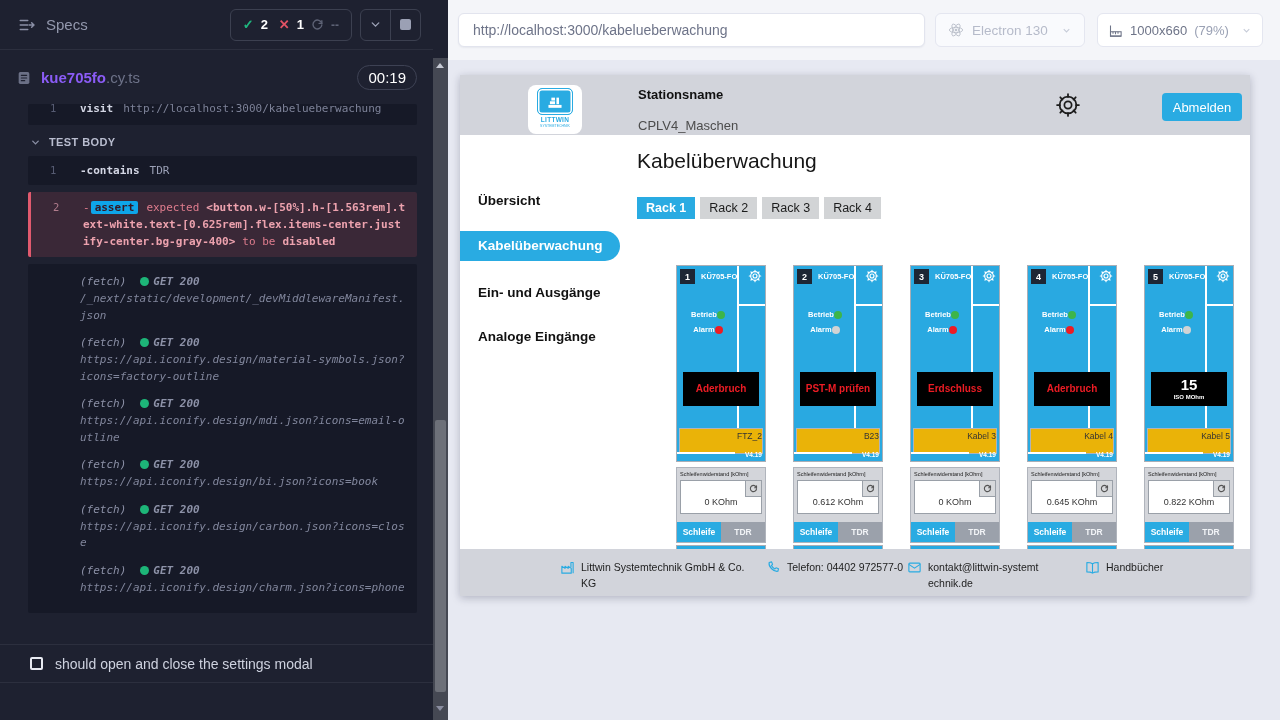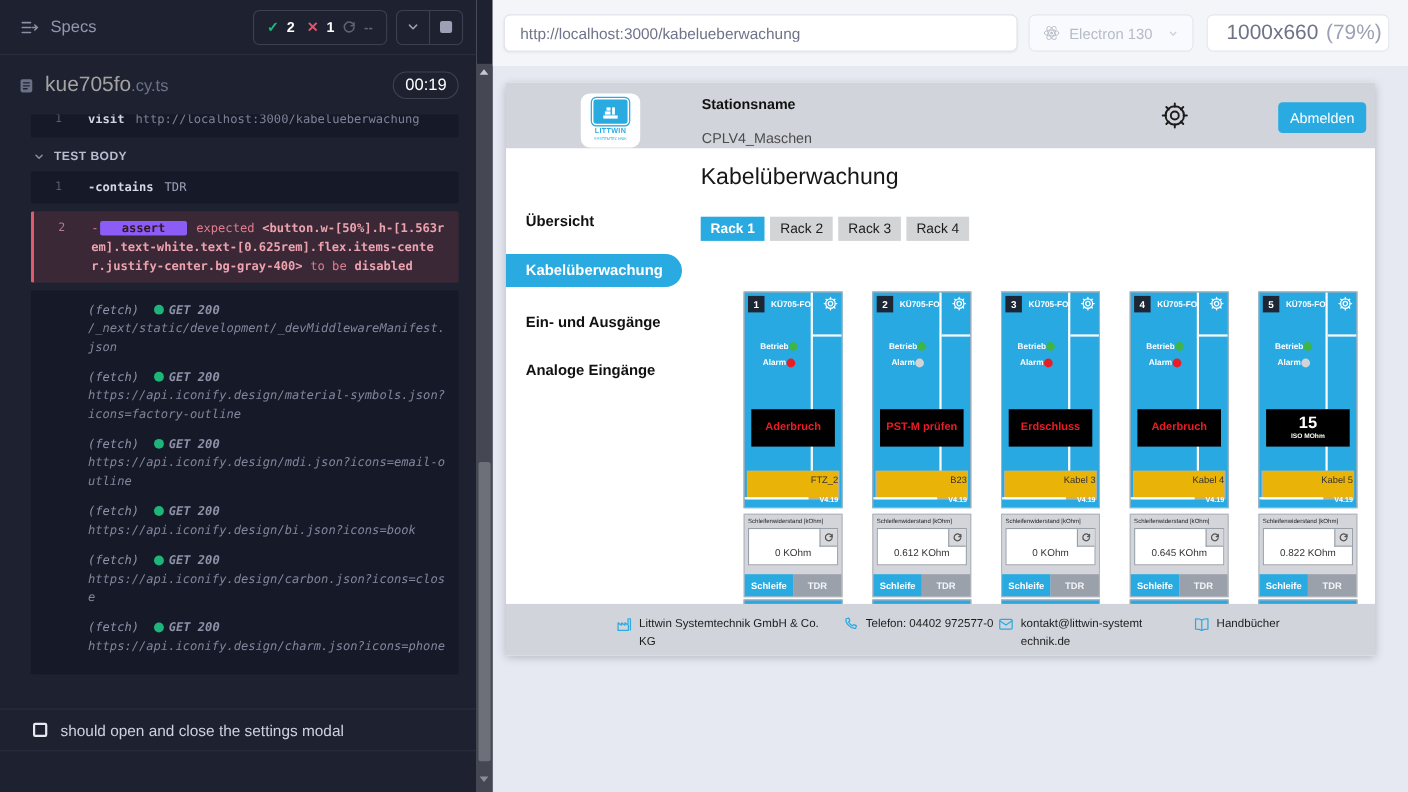--- a/index.html
+++ b/index.html
@@ -19,41 +19,41 @@
   .stat-check{color:#1fb77f;font-size:13px;font-weight:bold}
   .stat-x{color:#e25365;font-size:13px;font-weight:bold;margin-left:4px}
   .stat-num{color:#fff;font-size:13px;font-weight:bold}
   .stat-dash{color:#5d6275;font-size:12px;font-weight:bold}
   .ctrl-box{display:flex;border:1px solid #3c4050;border-radius:6px;height:30px;overflow:hidden}
   .ctrl-cell{width:29px;display:flex;align-items:center;justify-content:center;cursor:pointer}
   .ctrl-cell + .ctrl-cell{border-left:1px solid #3c4050}
   .stop-square{width:11px;height:11px;background:#9ba0b4;border-radius:2px}
 
   .spec-row{flex:0 0 auto;display:flex;align-items:center;gap:9px;padding:15px 16px 12px 16px}
-  .spec-name{color:#a3a3a3;font-size:19px;font-weight:normal}
+  .spec-name{color:#8b5cf6;font-size:15px;font-weight:bold}
   .spec-ext{color:#6d7288;font-size:15px}
   .timer-badge{margin-left:auto;border:1px solid #3e4254;border-radius:14px;color:#ffffff;
                font-size:15px;padding:3px 10px}
 
   .log-area{flex:1 1 auto;overflow:hidden;padding:2px 16px 0 28px}
   .cmd-block{background:#161927;border-radius:2px;padding:6px 10px 6px 0;margin-bottom:7px;
              font-family:"DejaVu Sans Mono",monospace;font-size:11px;color:#8d92a8;box-sizing:border-box}
   .cmd-line{position:relative;padding-left:52px;line-height:17px}
   .cmd-num{position:absolute;left:22px;color:#565b72;font-size:10.5px}
   .cmd-name{color:#d3d6e4;font-weight:bold;margin-right:10px}
   .cmd-arg{color:#7d8298}
   .cmd-arg2{color:#9ba0b6}
   .clip{height:21px;overflow:hidden;padding-top:0}
   .clip .cmd-line{margin-top:-4px}
   .section-head{display:flex;align-items:center;gap:8px;color:#b9bdcf;font-size:11px;font-weight:bold;
                 letter-spacing:.4px;margin:11px 0 8px 2px}
   .failed{background:#3a2837;border-left:3px solid #e15a6e;color:#e07d8e;padding-top:7px;padding-bottom:7px}
   .cmd-num.fail{color:#b07c8c}
   .assert-dash{color:#e07d8e;margin-right:1px}
-  .assert-badge{background:#8b5cf6;color:#351722;font-weight:bold;padding:0 20px;border-radius:2px;margin-right:8px}
+  .assert-badge{background:#0ea5e9;color:#351722;font-weight:bold;padding:0 4px;border-radius:2px;margin-right:8px}
   .assert-word{color:#e07d8e;margin-right:7px}
   .assert-sel{color:#eda2ae;font-weight:bold;word-break:break-all;margin-right:7px}
   .assert-strong{color:#eda2ae;font-weight:bold}
   .fetch-block{padding:10px 10px 6px 0}
   .fetch-entry{position:relative;padding-left:52px;margin-bottom:11px;font-style:italic}
   .fetch-head{line-height:15px;margin-bottom:2px}
   .fetch-label{margin-right:14px;color:#8d92a8}
   .fetch-dot{display:inline-block;width:9px;height:9px;border-radius:50%;background:#1db578;
              margin-right:4px;vertical-align:-1px}
   .fetch-status{color:#8d92a8;font-weight:bold}
@@ -80,21 +80,21 @@
   .stage-top{position:relative;height:60px;background:#f4f5f9}
   .url-input{position:absolute;left:10px;top:13px;width:467px;height:34px;box-sizing:border-box;
              border:1px solid #e2e4ee;border-radius:6px;background:#fff;padding:0 14px;font-size:14px;
              color:#6e7489;font-family:"Liberation Sans",sans-serif;outline:none;
              box-shadow:0 1px 2px rgba(25,30,60,.06)}
   .browser-select{position:absolute;left:487px;top:13px;width:150px;height:34px;box-sizing:border-box;
                   display:flex;align-items:center;gap:8px;padding:0 12px;border:1px solid #e4e6f0;
                   border-radius:6px;color:#b6bbca;font-size:13.5px;background:#f9fafd;cursor:pointer}
   .size-select{position:absolute;left:649px;top:13px;width:166px;height:34px;box-sizing:border-box;
                background:#fff;border:1px solid #e4e6f0;border-radius:6px;display:flex;align-items:center;
-               gap:7px;padding:0 10px;font-size:19px;color:#6e7488;cursor:pointer}
+               gap:7px;padding:0 10px;font-size:13px;color:#6e7488;cursor:pointer}
   .size-zoom{color:#9aa1b4}
   .dd-chev{margin-left:auto}
 
   
   .aut{position:absolute;left:12px;top:75px;width:790px;height:521px;background:#fff;
        box-shadow:0 2px 8px rgba(20,25,50,.25)}
   .aut-header{position:absolute;top:0;left:0;right:0;height:60px;background:#d2d4db}
   .logo-card{position:absolute;left:68px;top:10px;width:54px;height:49px;background:#fff;border-radius:8px;
              z-index:3;display:flex;flex-direction:column;align-items:center;padding-top:3px;box-sizing:border-box}
   .logo-tile{width:36px;height:27px;background:#29abe2;border-radius:5px;display:flex;align-items:center;

